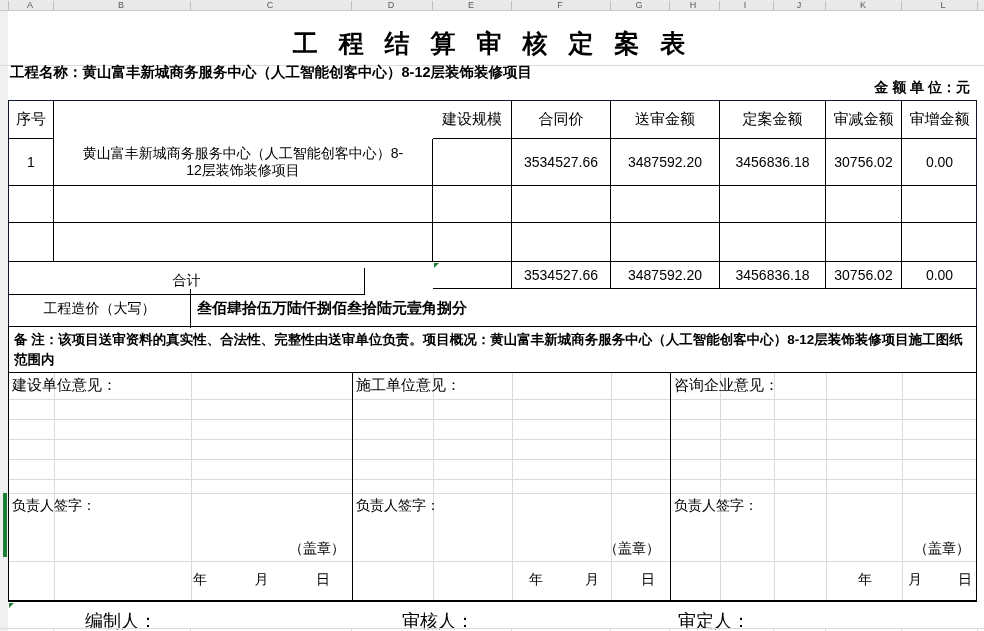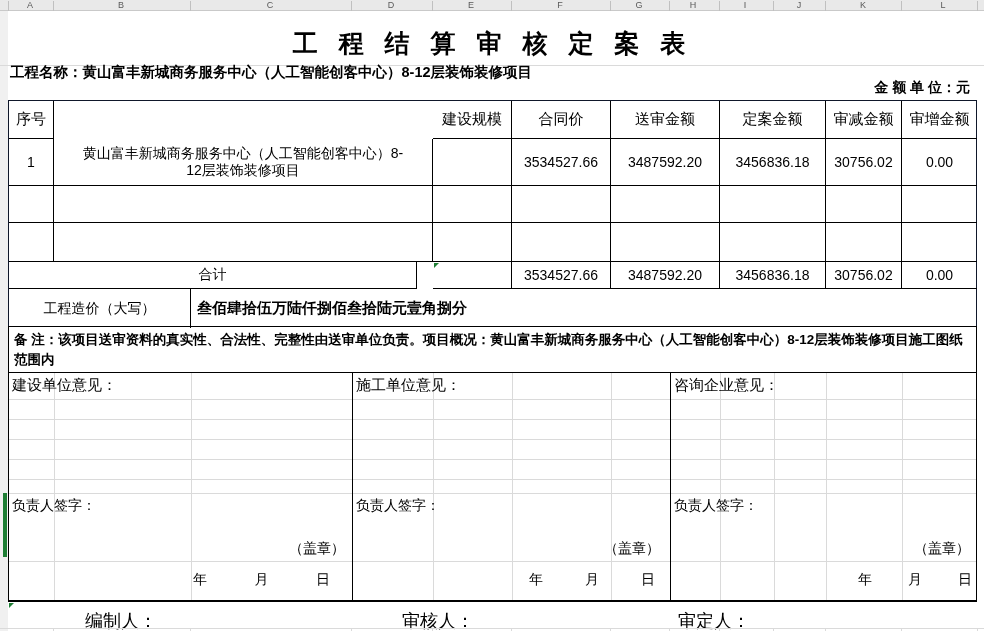--- a/index.html
+++ b/index.html
@@ -116,21 +116,21 @@
 
     <div class="cell br bb" style="left:0;top:122px;width:45px;height:39px"></div>
     <div class="cell br bb" style="left:45px;top:122px;width:379px;height:39px"></div>
     <div class="cell br bb" style="left:424px;top:122px;width:79px;height:39px"></div>
     <div class="cell br bb" style="left:503px;top:122px;width:99px;height:39px"></div>
     <div class="cell br bb" style="left:602px;top:122px;width:109px;height:39px"></div>
     <div class="cell br bb" style="left:711px;top:122px;width:106px;height:39px"></div>
     <div class="cell br bb" style="left:817px;top:122px;width:76px;height:39px"></div>
     <div class="cell bb" style="left:893px;top:122px;width:75px;height:39px"></div>
 
-    <div class="cell br bb" style="left:0;top:161px;width:408px;height:27px">合计</div>
+    <div class="cell br bb" style="left:0;top:167px;width:356px;height:27px">合计</div>
     <div class="cell br bb" style="left:424px;top:161px;width:79px;height:27px"></div>
     <div class="cell br bb" style="left:503px;top:161px;width:99px;height:27px">3534527.66</div>
     <div class="cell br bb" style="left:602px;top:161px;width:109px;height:27px">3487592.20</div>
     <div class="cell br bb" style="left:711px;top:161px;width:106px;height:27px">3456836.18</div>
     <div class="cell br bb" style="left:817px;top:161px;width:76px;height:27px">30756.02</div>
     <div class="cell bb" style="left:893px;top:161px;width:75px;height:27px">0.00</div>
     <div class="tri" style="left:425px;top:162px"></div>
 
     <div class="cell br" style="left:0;top:188px;width:182px;height:39px">工程造价（大写）</div>
     <div class="cell tl bold" style="left:182px;top:188px;width:787px;height:39px;font-size:15px">叁佰肆拾伍万陆仟捌佰叁拾陆元壹角捌分</div>

